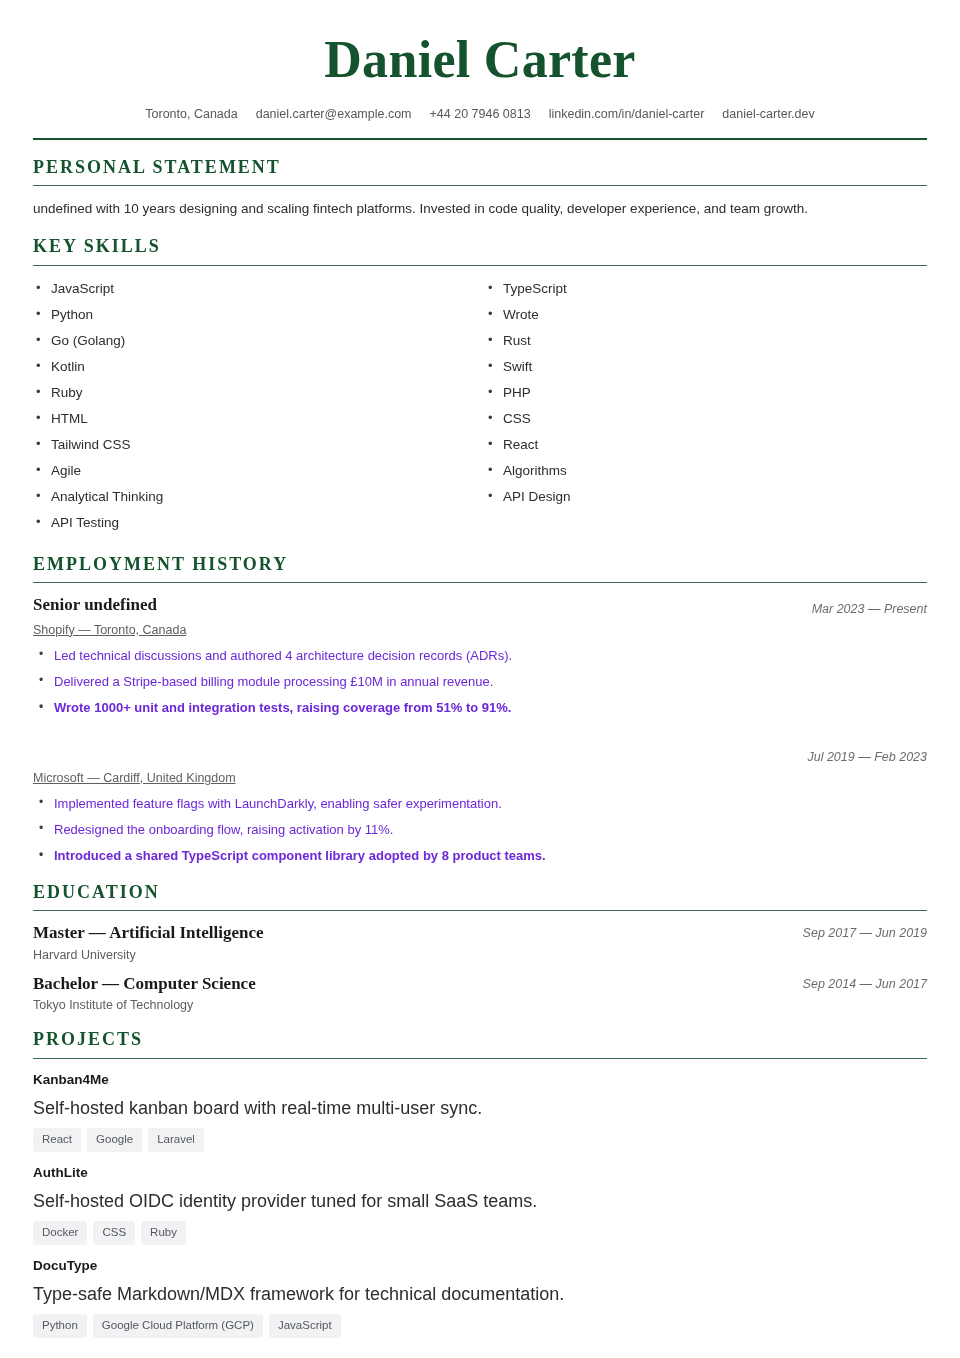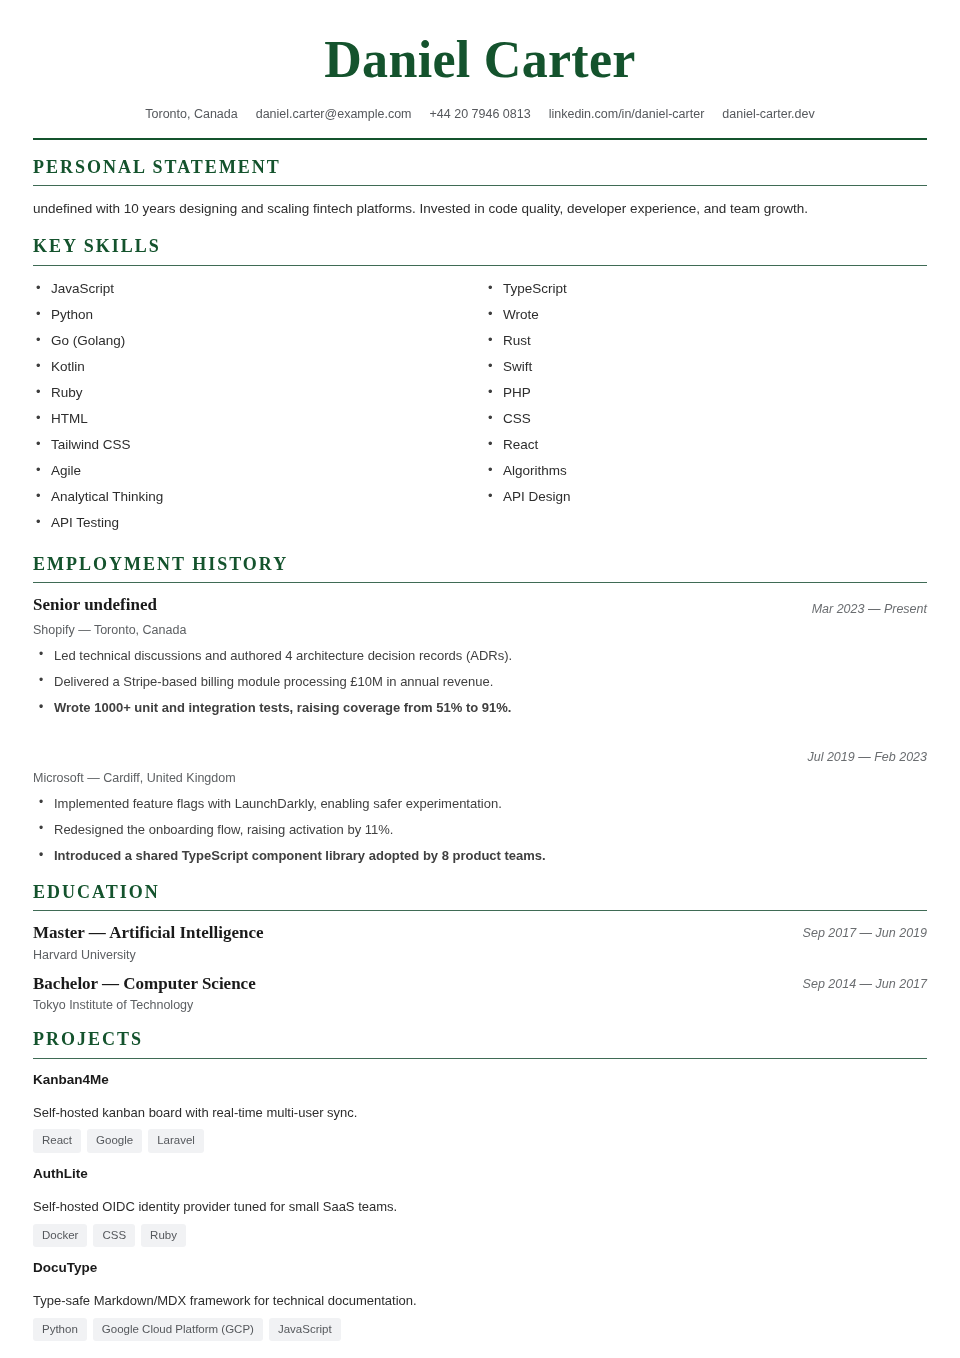--- a/index.html
+++ b/index.html
@@ -126,31 +126,32 @@
     font-style: italic;
     color: #6a6d70;
     white-space: nowrap;
     text-align: right;
   }
   .job-meta {
     margin-top: 6px;
     font-size: 12.5px;
     color: #5d6063;
     line-height: 1.3;
+    text-decoration: underline;
   }
   .job-bullets {
     margin: 9px 0 0 0;
     padding: 0;
     list-style: none;
   }
   .job-bullet {
     position: relative;
     font-size: 13px;
     line-height: 1.35;
-    color: #404040;
+    color: #6d28d9;
     padding: 0 0 8.5px 21px;
   }
   .job-bullet::before {
     content: "•";
     position: absolute;
     left: 6px;
     top: -1px;
     font-size: 12px;
     color: #3d3d3d;
   }
@@ -179,22 +180,22 @@
 
   
   .project { margin-top: 13px; }
   .project-name {
     font-size: 13.5px;
     font-weight: 700;
     color: #1a1a1a;
     line-height: 1.2;
   }
   .project-desc {
-    margin-top: 16px;
-    font-size: 13px;
+    margin-top: 8px;
+    font-size: 18px;
     color: #2d2d2d;
     line-height: 1.35;
   }
   .project-tags {
     margin-top: 8px;
     display: flex;
     flex-wrap: wrap;
     gap: 6px;
   }
   .tag-chip {

